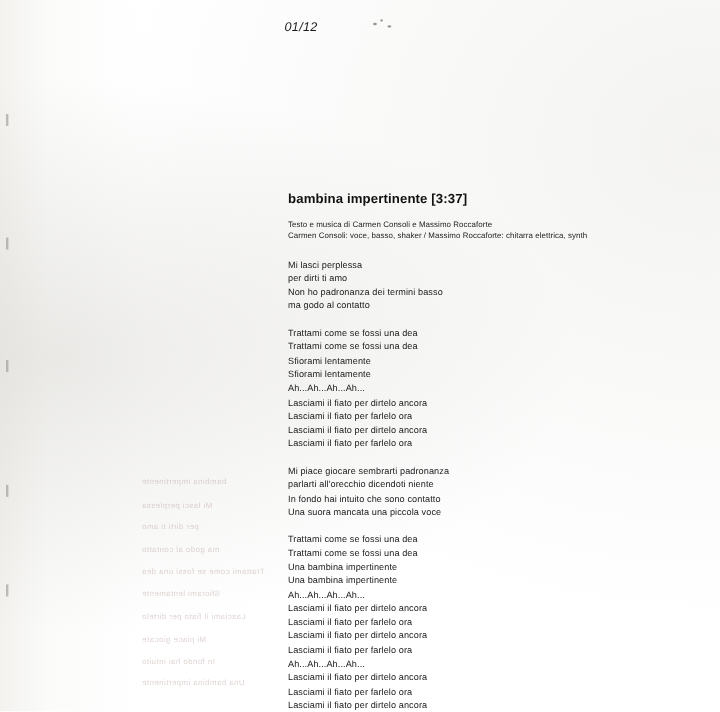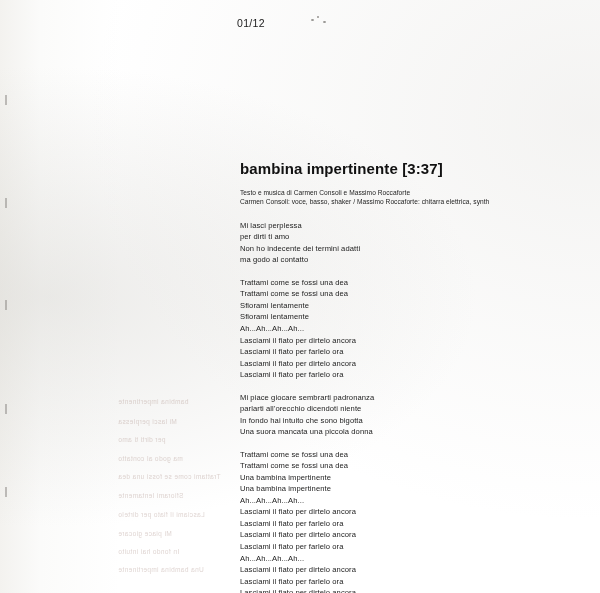--- a/index.html
+++ b/index.html
@@ -59,20 +59,21 @@
     pointer-events: none;
   }
 
   .page-number {
     position: absolute;
     left: 237px;
     top: 17px;
     font-size: 10.5px;
     color: #1a1a1a;
     letter-spacing: 0.3px;
+    font-style: italic;
   }
 
   .specks {
     position: absolute;
     left: 311px;
     top: 16px;
     width: 18px;
     height: 9px;
   }
   .specks i {
@@ -87,21 +88,21 @@
   .specks i.s3 { left: 12px; top: 5px; width: 3px; height: 2px; }
 
   .content {
     position: absolute;
     left: 240px;
     top: 160px;
     width: 300px;
   }
 
   .song-title {
-    font-size: 15px;
+    font-size: 11px;
     color: #111111;
     margin: 0 0 11px 0;
     letter-spacing: 0.1px;
   }
 
   .credits {
     font-size: 6.6px;
     color: #232323;
     line-height: 1.42;
     margin: 0 0 13px 0;
@@ -157,39 +158,39 @@
   <div class="content">
     <h1 class="song-title">bambina impertinente [3:37]</h1>
     <div class="credits" id="credits">
         <div>Testo e musica di Carmen Consoli e Massimo Roccaforte</div>
         <div>Carmen Consoli: voce, basso, shaker / Massimo Roccaforte: chitarra elettrica, synth</div>
       </div>
     <div class="lyrics" id="lyrics">
         <div class="stanza">
           <div class="line">Mi lasci perplessa</div>
           <div class="line">per dirti ti amo</div>
-          <div class="line">Non ho indecente dei termini adatti</div>
+          <div class="line">Non ho padronanza dei termini basso</div>
           <div class="line">ma godo al contatto</div>
         </div>
         <div class="stanza">
           <div class="line">Trattami come se fossi una dea</div>
           <div class="line">Trattami come se fossi una dea</div>
           <div class="line">Sfiorami lentamente</div>
           <div class="line">Sfiorami lentamente</div>
           <div class="line">Ah...Ah...Ah...Ah...</div>
           <div class="line">Lasciami il fiato per dirtelo ancora</div>
           <div class="line">Lasciami il fiato per farlelo ora</div>
           <div class="line">Lasciami il fiato per dirtelo ancora</div>
           <div class="line">Lasciami il fiato per farlelo ora</div>
         </div>
         <div class="stanza">
           <div class="line">Mi piace giocare sembrarti padronanza</div>
           <div class="line">parlarti all'orecchio dicendoti niente</div>
-          <div class="line">In fondo hai intuito che sono bigotta</div>
-          <div class="line">Una suora mancata una piccola donna</div>
+          <div class="line">In fondo hai intuito che sono contatto</div>
+          <div class="line">Una suora mancata una piccola voce</div>
         </div>
         <div class="stanza">
           <div class="line">Trattami come se fossi una dea</div>
           <div class="line">Trattami come se fossi una dea</div>
           <div class="line">Una bambina impertinente</div>
           <div class="line">Una bambina impertinente</div>
           <div class="line">Ah...Ah...Ah...Ah...</div>
           <div class="line">Lasciami il fiato per dirtelo ancora</div>
           <div class="line">Lasciami il fiato per farlelo ora</div>
           <div class="line">Lasciami il fiato per dirtelo ancora</div>

